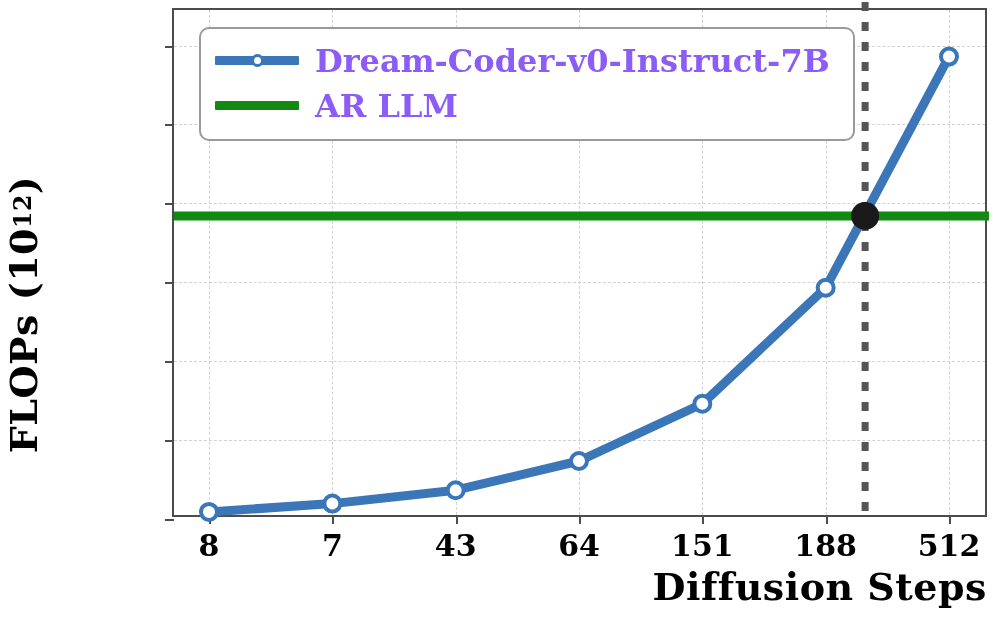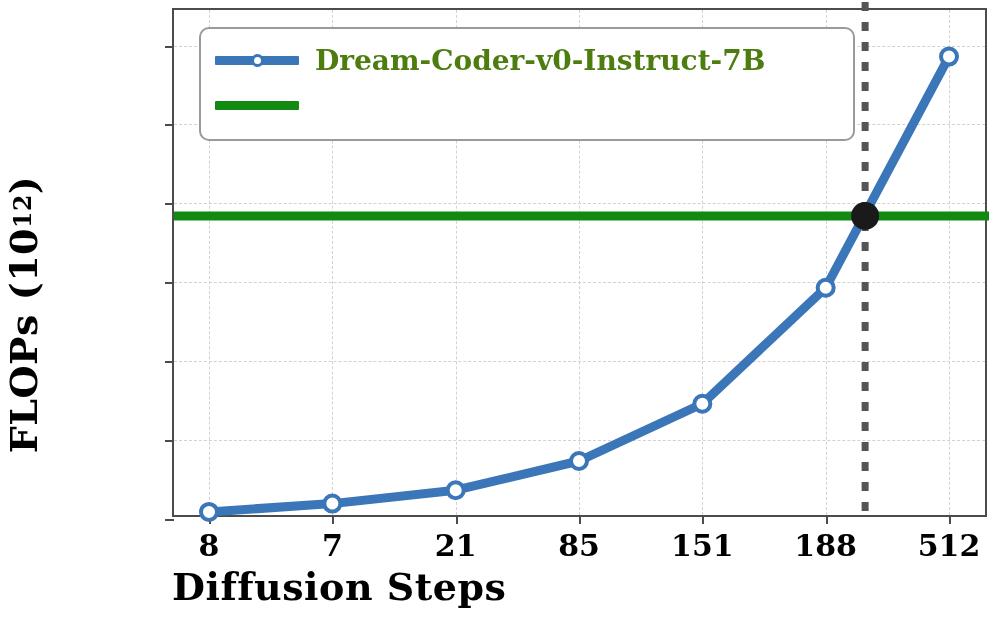--- a/index.html
+++ b/index.html
@@ -113,21 +113,21 @@
     font-size: 0.62em;
     vertical-align: super;
     line-height: 0;
   }
 
   #xlabel {
     position: absolute;
     left: 172px;
     top: 564px;
     width: 815px;
-    text-align: left;
+    text-align: right;
     font-family: "DejaVu Serif", "Liberation Serif", serif;
     font-weight: bold;
     font-size: 38px;
     color: #000000;
     white-space: nowrap;
     letter-spacing: 0.5px;
   }
 
   
   #legend {
@@ -170,22 +170,22 @@
     height: 13px;
     margin-left: -6.5px;
     margin-top: -6.5px;
     border-radius: 50%;
     background: #ffffff;
     box-sizing: border-box;
   }
   .legend-text {
     font-family: "DejaVu Serif", "Liberation Serif", serif;
     font-weight: bold;
-    font-size: 28px;
-    color: #4d7c0f;
+    font-size: 32px;
+    color: #8b5cf6;
     white-space: nowrap;
     line-height: 1;
   }
 </style>
 </head>
 <body>
 
 <div id="figure">
 
   <div id="ylabel">
@@ -212,23 +212,23 @@
         <div class="grid-h" style="top: 193.341px;"></div>
         <div class="grid-h" style="top: 114.426px;"></div>
         <div class="grid-h" style="top: 35.5116px;"></div>
       </div>
     <div id="ticks">
         <div class="xtick-mark" style="left: 35px;"></div>
         <div class="xtick-label" style="left: 35px;">8</div>
         <div class="xtick-mark" style="left: 158.333px;"></div>
         <div class="xtick-label" style="left: 158.333px;">7</div>
         <div class="xtick-mark" style="left: 281.667px;"></div>
-        <div class="xtick-label" style="left: 281.667px;">21</div>
+        <div class="xtick-label" style="left: 281.667px;">43</div>
         <div class="xtick-mark" style="left: 405px;"></div>
-        <div class="xtick-label" style="left: 405px;">85</div>
+        <div class="xtick-label" style="left: 405px;">64</div>
         <div class="xtick-mark" style="left: 528.333px;"></div>
         <div class="xtick-label" style="left: 528.333px;">151</div>
         <div class="xtick-mark" style="left: 651.667px;"></div>
         <div class="xtick-label" style="left: 651.667px;">188</div>
         <div class="xtick-mark" style="left: 775px;"></div>
         <div class="xtick-label" style="left: 775px;">512</div>
         <div class="ytick-mark" style="top: 509px;"></div>
         <div class="ytick-mark" style="top: 430.085px;"></div>
         <div class="ytick-mark" style="top: 351.171px;"></div>
         <div class="ytick-mark" style="top: 272.256px;"></div>
@@ -258,16 +258,17 @@
         <span class="legend-swatch">
           <span class="sw-line" style="background:#3a76b8"></span>
           <span class="sw-marker" style="border:3px solid #3a76b8"></span>
         </span>
         <span class="legend-text">Dream-Coder-v0-Instruct-7B</span>
       </div>
       <div class="legend-row">
         <span class="legend-swatch">
           <span class="sw-line" style="background:#128a12"></span>
         </span>
+        <span class="legend-text">AR LLM</span>
       </div>
     </div>
   </div>
 </div>
 
 </body></html>

